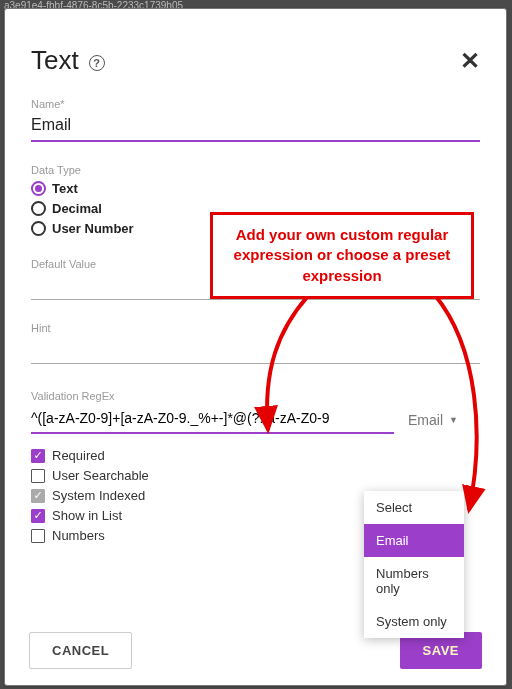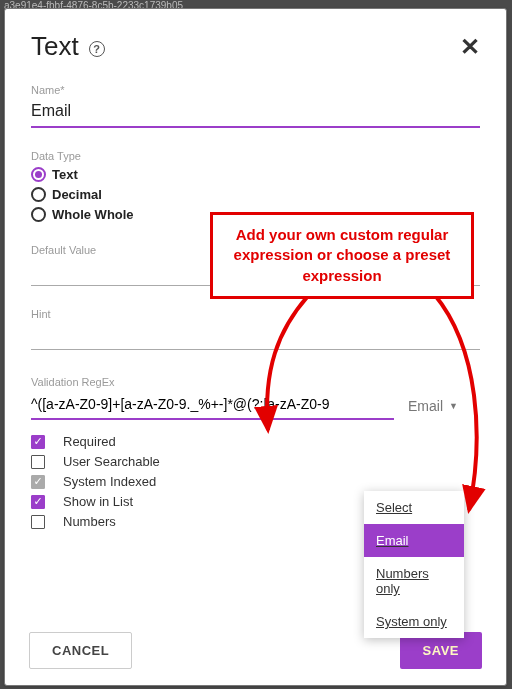--- a/index.html
+++ b/index.html
@@ -15,21 +15,21 @@
   .tab-remnant {
     position:absolute; top:0; left:4px;
     font-size:10px; color:#bbb;
   }
   .modal {
     position:absolute;
     top:8px; left:4px; right:5px; bottom:3px;
     background:#fff;
     border:1px solid #777;
     border-radius:3px;
-    padding:22px 26px 18px 26px;
+    padding:36px 26px 18px 26px;
     overflow:hidden;
     box-shadow:0 1px 3px rgba(0,0,0,0.2);
   }
   .hdr { display:flex; align-items:center; }
   .hdr h1 { margin:0; font-size:26px; font-weight:500; color:#222; }
   .help {
     display:inline-flex; align-items:center; justify-content:center;
     width:16px; height:16px;
     border:1.5px solid #555; border-radius:50%;
     font-size:11px; font-weight:bold; color:#555;
@@ -80,42 +80,41 @@
   .check-group { margin-top:14px; }
   .check-row { display:flex; align-items:center; gap:7px; margin:5px 0; }
   .chk {
     width:14px; height:14px; border:1.5px solid #555;
     display:inline-flex; align-items:center; justify-content:center;
     border-radius:1px; flex-shrink:0;
     font-size:11px; color:#fff; line-height:1;
   }
   .chk.checked { background:#9b3ec9; border-color:#9b3ec9; }
   .chk.disabled-checked { background:#aaa; border-color:#aaa; }
-  .check-label { font-size:13px; color:#333;margin-left:11px; }
+  .check-label { font-size:13px; color:#333; }
   .footer {
     position:absolute; bottom:16px; right:24px; left:24px;
     display:flex; justify-content:space-between; gap:10px;
     border-top:0;
   }
   .btn {
     font-size:13px; font-weight:700; letter-spacing:0.5px;
     padding:10px 22px; border-radius:2px; cursor:pointer;
     border:1px solid transparent;
   }
   .btn-cancel { background:#fff; border-color:#ccc; color:#444; }
   .btn-save { background:#9b3ec9; color:#fef9c3; }
   
   .dropdown {
     position:absolute;
     top:482px; right:42px;
     width:100px;
     background:#fff;
     box-shadow:0 2px 10px rgba(0,0,0,0.25);
     z-index:20;
-    text-decoration:underline;
   }
   .dropdown .item { padding:9px 12px; font-size:13px; color:#333; cursor:pointer;}
   .dropdown .item.selected { background:#9b3ec9; color:#fff; }
   
   .callout {
     position:absolute; top:212px; left:210px;
     width:264px;
     border:3px solid #e20000;
     background:#fff;
     color:#e20000;
@@ -149,21 +148,21 @@
     <div class="radio-row">
       <span class="radio checked"></span>
       <span class="radio-label">Text</span>
     </div>
     <div class="radio-row">
       <span class="radio"></span>
       <span class="radio-label">Decimal</span>
     </div>
     <div class="radio-row">
       <span class="radio"></span>
-      <span class="radio-label">Whole Whole</span>
+      <span class="radio-label">User Number</span>
     </div>
   </div>
 
   <div class="field-label">Default Value</div>
   <input class="text-input thin-line" value="" style="">
 
   <div class="field-label">Hint</div>
   <input class="text-input thin-line" value="" style="">
 
   <div class="field-label" style="margin-top:26px">Validation RegEx</div>

